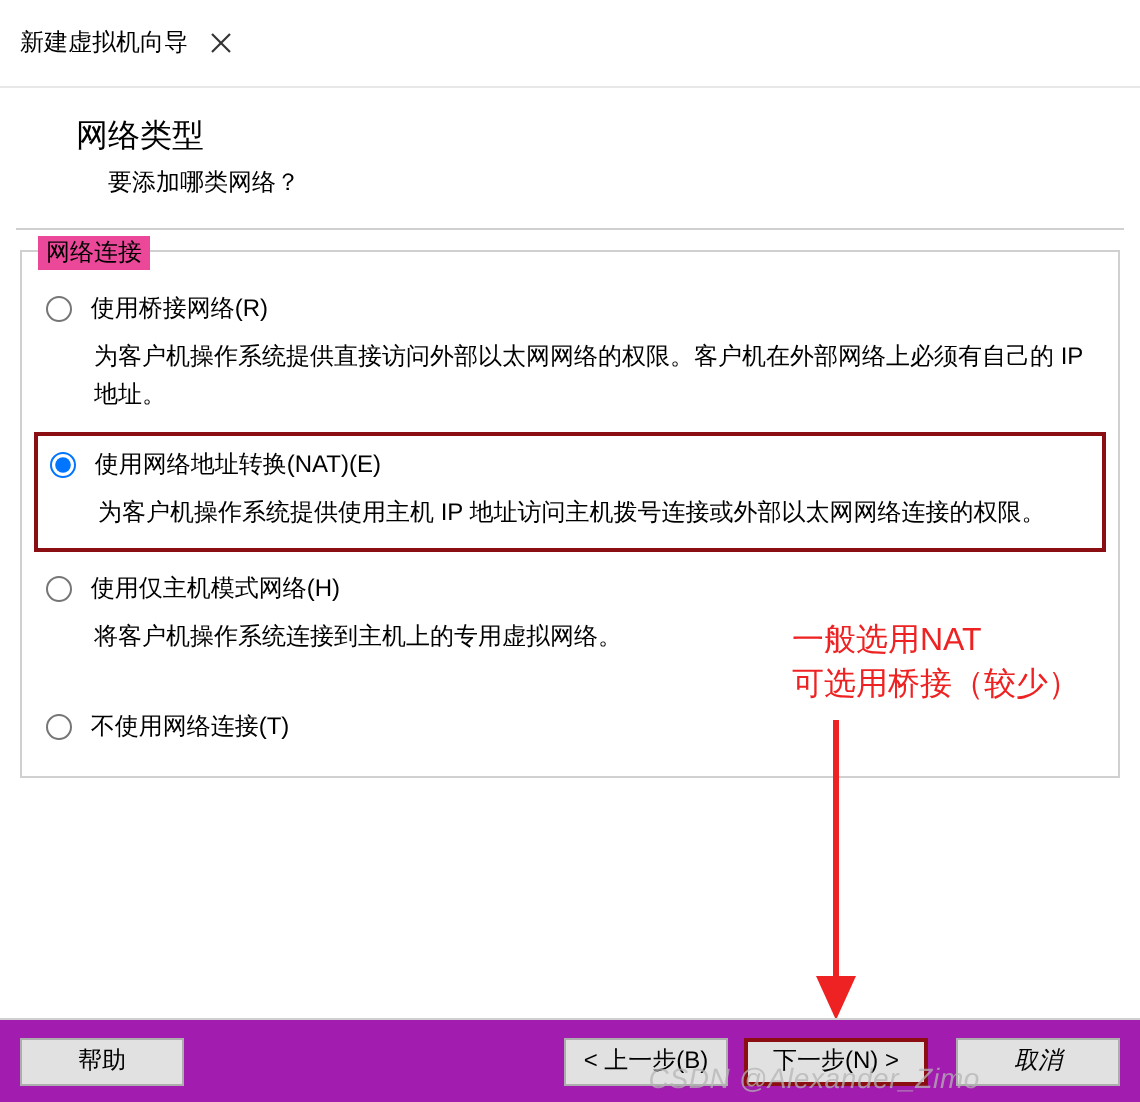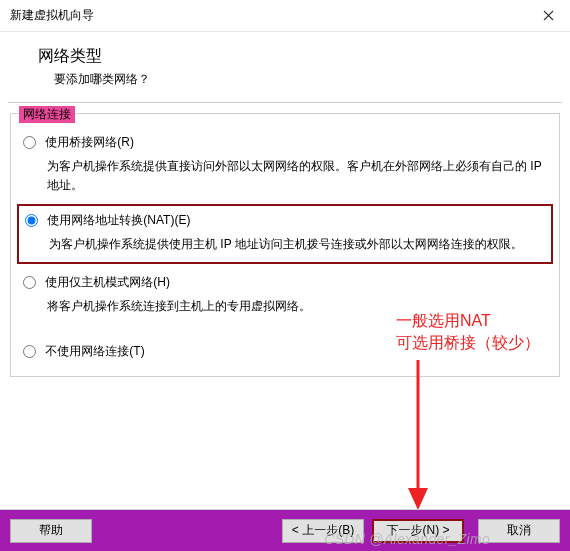--- a/index.html
+++ b/index.html
@@ -8,22 +8,22 @@
       font-size: 12px;
       background: #fff;
       width: 570px;
       height: 551px;
       position: relative;
       overflow: hidden;
     }
     .titlebar {
       display: flex;
       align-items: center;
-      justify-content: space-between;
-      height: 32px;
+      justify-content: flex-start;
+      height: 44px;
       padding: 0 6px 0 10px;
       border-bottom: 1px solid #e8e8e8;
     }
     .titlebar .title { font-size: 12px; }
     .close-btn {
       width: 32px; height: 28px;
       display: flex; align-items: center; justify-content: center;
       font-size: 15px; color: #333;
     }
     .header {
@@ -85,21 +85,21 @@
       font-family: inherit;
       cursor: pointer;
     }
     .btn.next {
       border: 2px solid #8a0e12;
       min-width: 92px;
       position: relative;
     }
     .footer .spacer { flex: 1; }
     .footer .btn + .btn { margin-left: 8px; }
-    .footer .btn.cancel { margin-left: 14px; }
+    .footer .btn.cancel { margin-left: 14px; font-style: italic; }
     .annot {
       position: absolute;
       color: #e22;
       font-size: 16px;
       right: 30px;
       top: 310px;
       line-height: 1.4;
       pointer-events: none;
     }
     .arrow {

